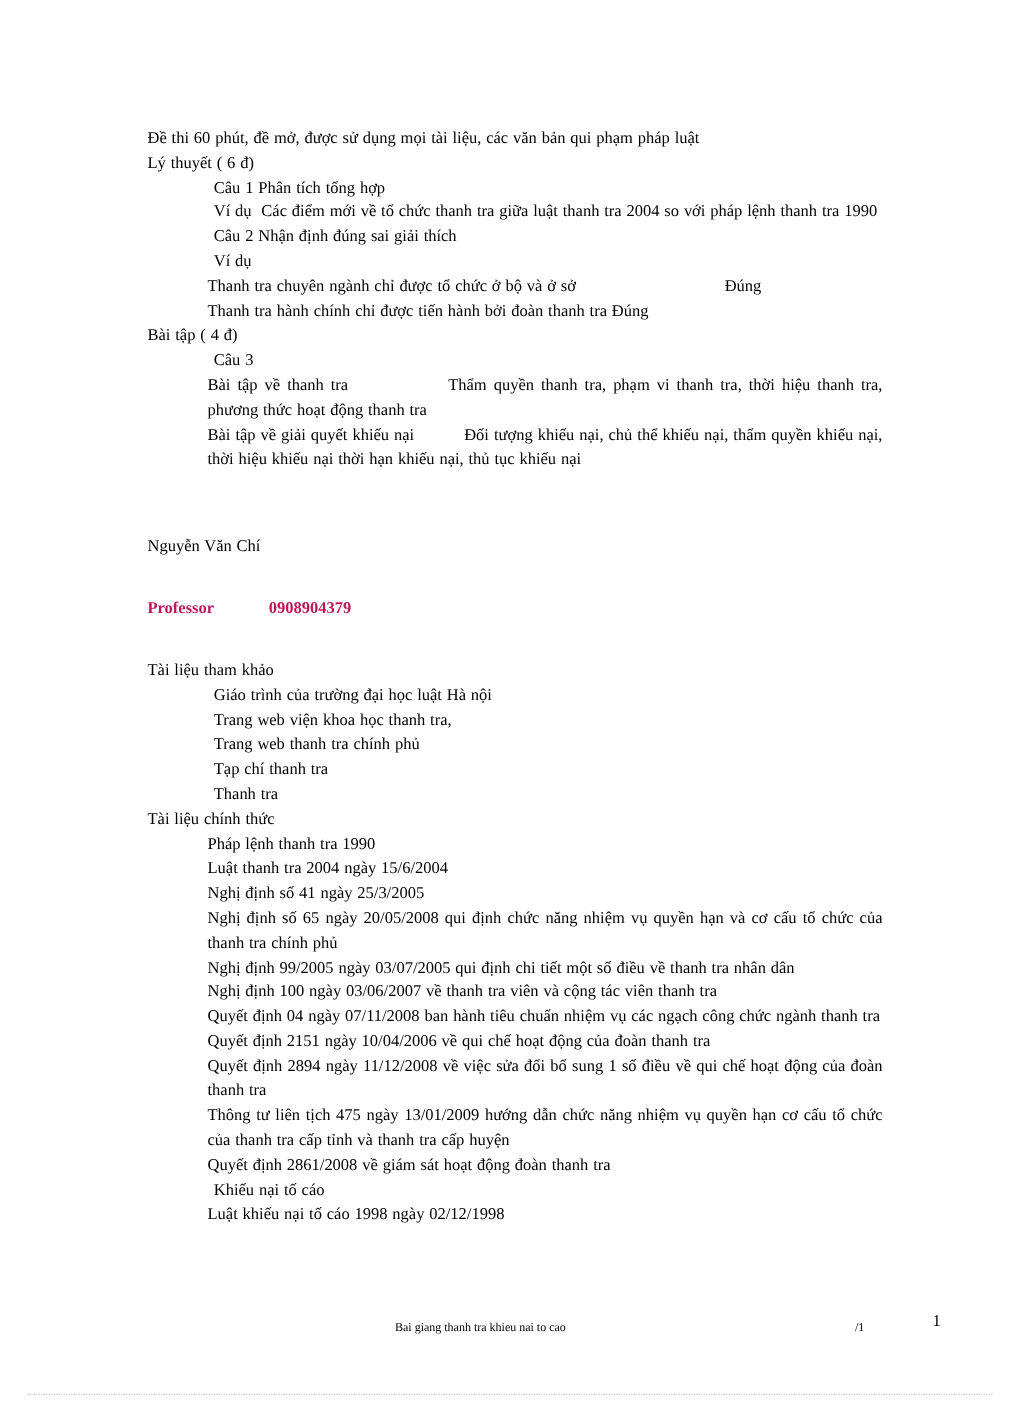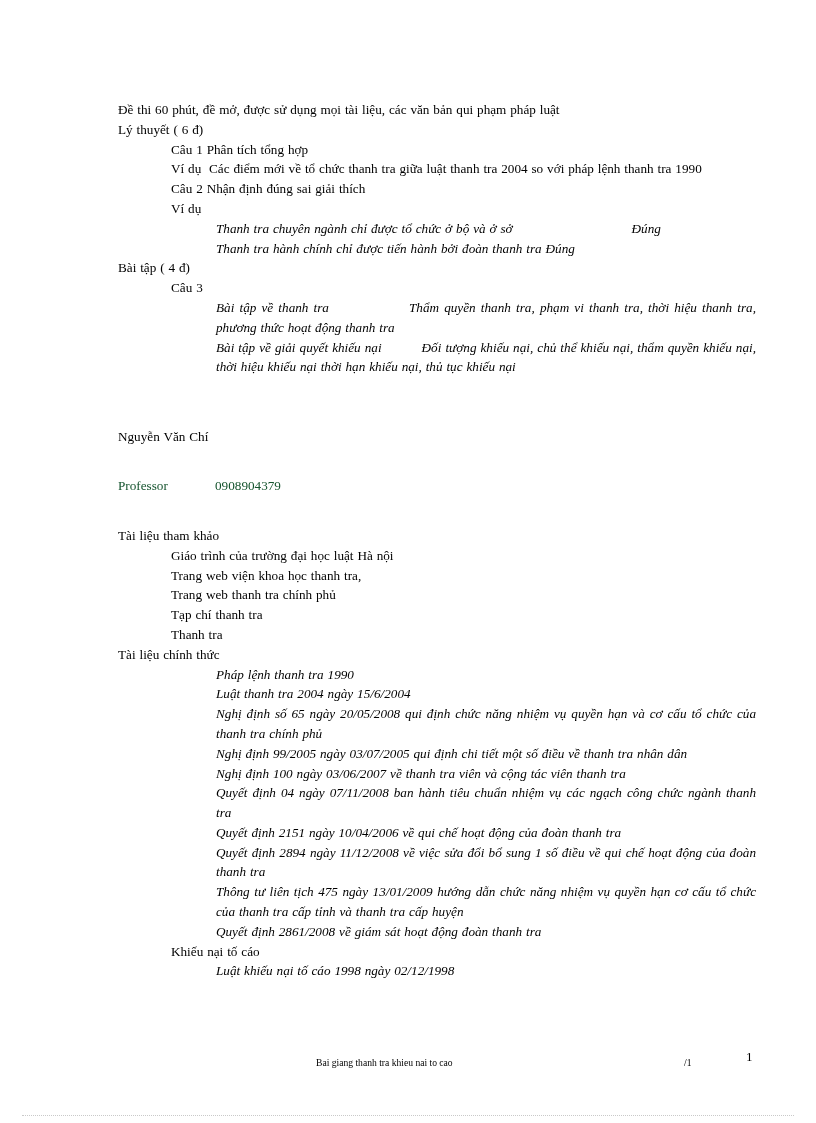--- a/index.html
+++ b/index.html
@@ -39,30 +39,30 @@
     text-justify: inter-word;
     white-space: normal;
     margin: 0;
     word-spacing: 0.6px;
   }
   .ln.nojust { text-align: left; }
 
   
   .i0 { margin-left: 0px;   width: 638px; }
   .i1 { margin-left: 53px;  width: 589px; }
-  .i2 { margin-left: 98px;  width: 540px; font-style: italic; }
+  .i2 { margin-left: 48px;  width: 540px; }
 
   .blank { height: 19.8px; }
   .blank.half { height: 10px; }
 
   .tabgap { display: inline-block; width: 0; }
 
   .red-bold {
-    color: #14532d;
-    font-weight: normal;
+    color: #be185d;
+    font-weight: bold;
   }
   .redrow {
     font-size: 13.2px;
     line-height: 19.8px;
   }
   .redrow .lbl { display: inline-block; width: 97px; }
 
   .rt {
     display: inline-block;
   }
@@ -139,20 +139,21 @@
     <div class="ln i1 nojust">Giáo trình  của trường  đại học luật  Hà nội</div>
     <div class="ln i1 nojust">Trang web viện  khoa học thanh  tra,</div>
     <div class="ln i1 nojust">Trang web thanh  tra chính  phủ</div>
     <div class="ln i1 nojust">Tạp chí thanh  tra</div>
 
     <div class="ln i1 nojust">Thanh  tra</div>
     <div class="ln i0 nojust">Tài liệu  chính  thức</div>
 
     <div class="ln i2 nojust">Pháp lệnh  thanh  tra 1990</div>
     <div class="ln i2 nojust">Luật thanh  tra 2004 ngày  15/6/2004</div>
+    <div class="ln i2 nojust">Nghị định số 41 ngày 25/3/2005</div>
     <div class="ln i2">Nghị  định  số 65 ngày  20/05/2008 qui  định  chức năng  nhiệm  vụ quyền  hạn và cơ cấu tổ chức của thanh  tra chính  phủ</div>
     <div class="ln i2">Nghị  định  99/2005 ngày  03/07/2005 qui  định  chi tiết một  số điều  về thanh  tra nhân dân</div>
     <div class="ln i2 nojust">Nghị  định  100 ngày  03/06/2007 về thanh  tra viên  và cộng tác viên  thanh  tra</div>
     <div class="ln i2">Quyết định  04 ngày  07/11/2008 ban hành  tiêu  chuẩn  nhiệm  vụ các ngạch  công chức ngành  thanh  tra</div>
     <div class="ln i2 nojust">Quyết định  2151 ngày  10/04/2006 về qui chế hoạt động của đoàn thanh  tra</div>
     <div class="ln i2">Quyết định  2894 ngày  11/12/2008 về việc  sửa đổi bổ sung  1 số điều  về qui  chế hoạt động của đoàn thanh  tra</div>
     <div class="ln i2">Thông tư liên  tịch 475 ngày  13/01/2009 hướng  dẫn chức năng  nhiệm  vụ quyền hạn cơ cấu tổ chức của thanh  tra cấp tỉnh  và thanh  tra cấp huyện</div>
     <div class="ln i2 nojust">Quyết định  2861/2008 về giám  sát hoạt động đoàn thanh  tra</div>
 
     <div class="ln i1 nojust">Khiếu  nại tố cáo</div>

